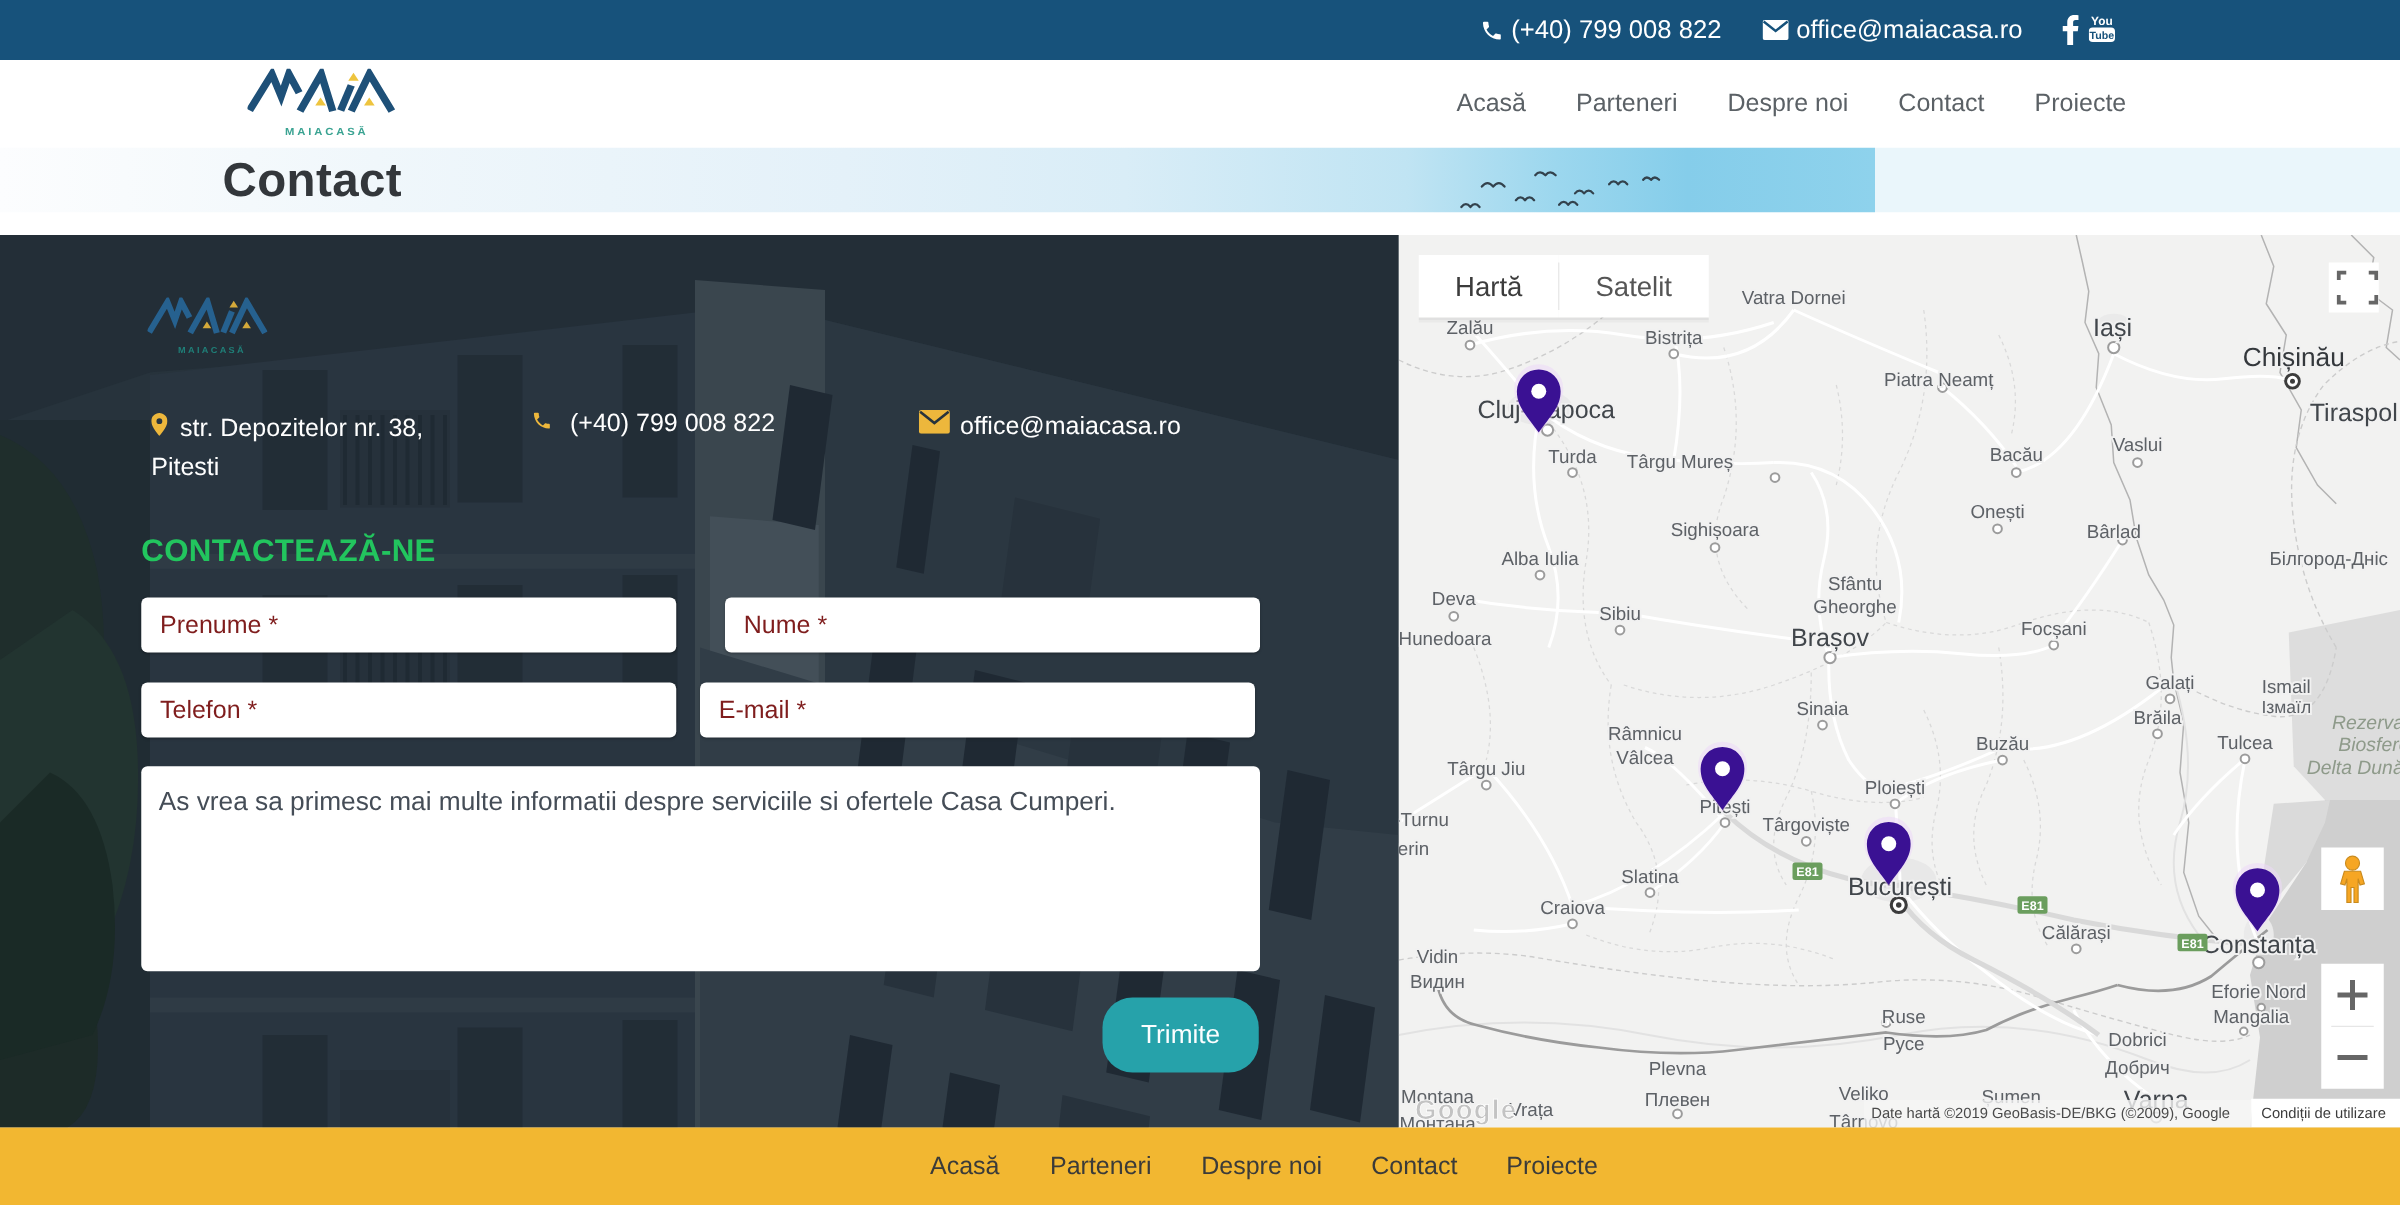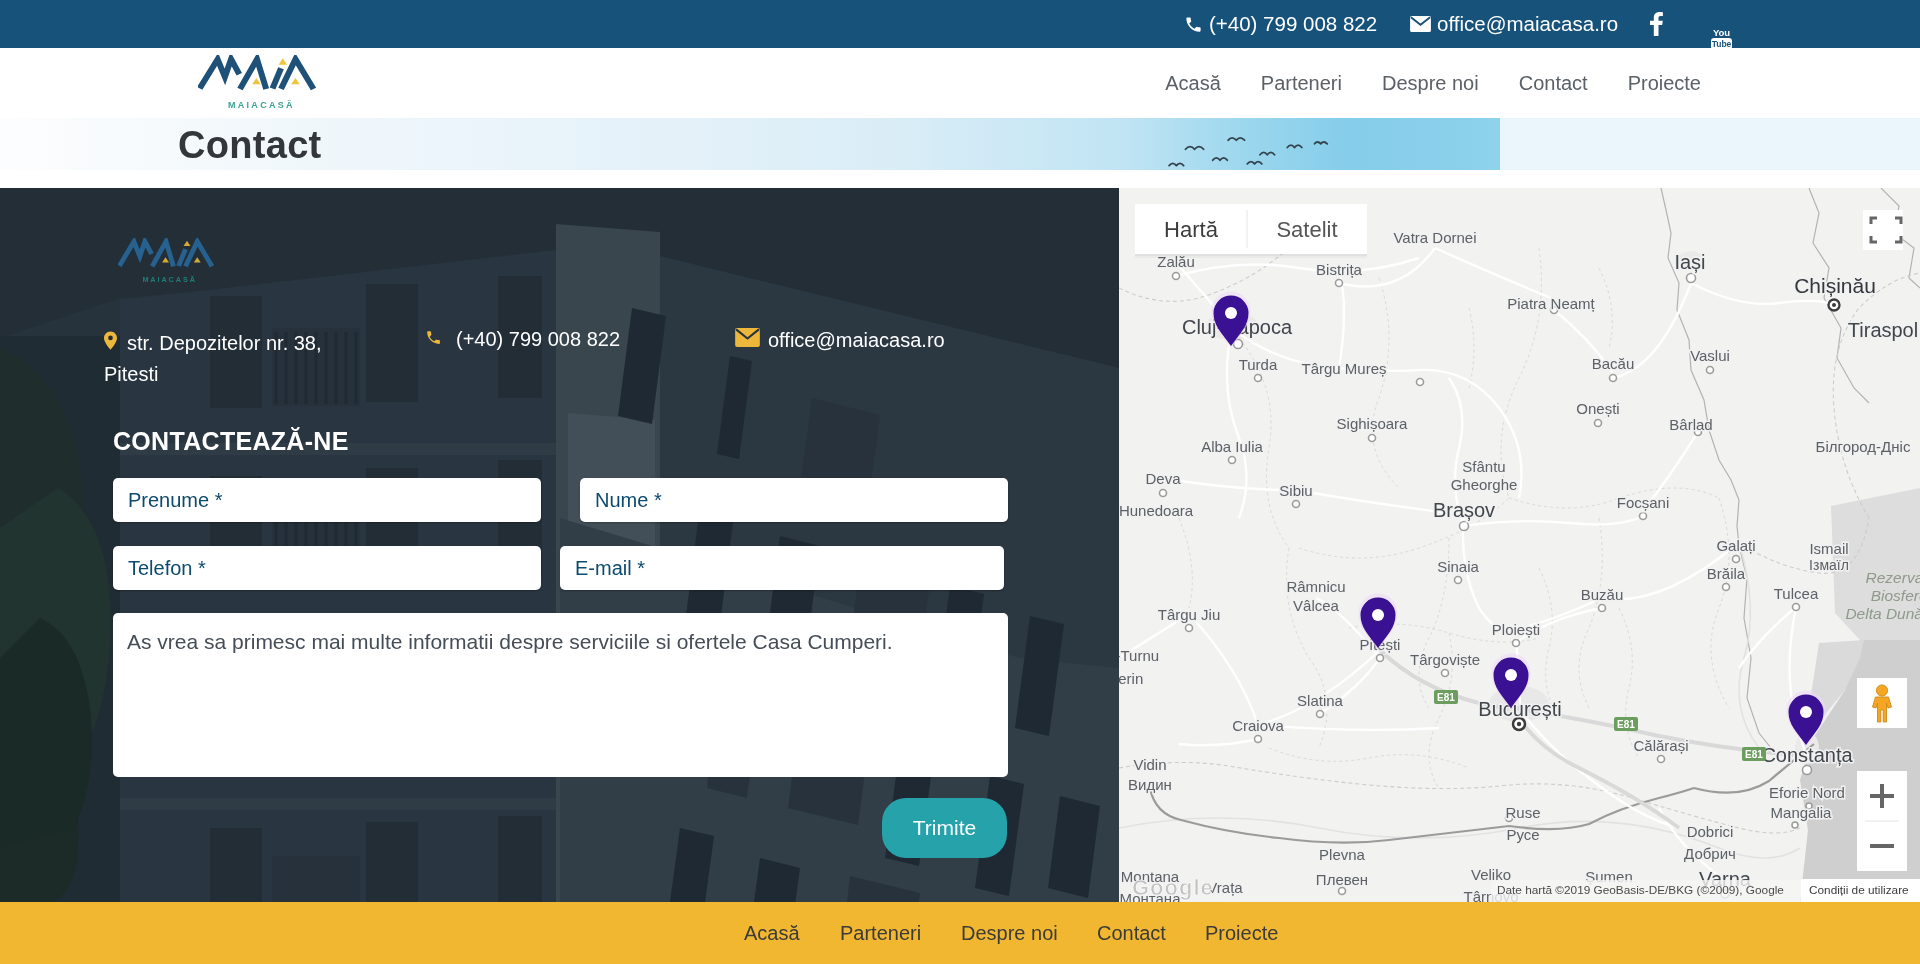--- a/index.html
+++ b/index.html
@@ -6,21 +6,21 @@
 * { margin:0; padding:0; box-sizing:border-box; }
 html,body { width:1920px; height:964px; overflow:hidden; }
 body { font-family:"Liberation Sans", sans-serif; background:#ffffff; }
 
 
 .topbar { height:48px; background:#17527b; color:#fff; position:relative; }
 .topbar .item { position:absolute; top:0; height:48px; display:flex; align-items:center; font-size:20.5px; color:#fff; }
 .tb-phone { left:1184px; }
 .tb-mail { left:1410px; }
 .tb-fb { left:1650px; }
-.tb-yt { left:1711px;margin-top:16px; }
+.tb-yt { left:1671px; }
 .tb-ic { margin-right:6px; display:inline-flex; }
 
 
 header { height:70px; background:#ffffff; position:relative; }
 .logo-box { position:absolute; left:198px; top:7px; }
 nav.mainnav { position:absolute; right:219px; top:0; height:70px; display:flex; align-items:center; }
 nav.mainnav a { color:#5b6166; font-size:20px; text-decoration:none; margin-left:40px; }
 
 
 .band { height:52px; position:relative; overflow:hidden; }
@@ -34,23 +34,23 @@
 main { height:714px; display:flex; position:relative; }
 .left { width:1119px; position:relative; background:#26323b; overflow:hidden; }
 .left .bgsvg { position:absolute; left:0; top:0; }
 .leftcontent { position:relative; }
 .map { width:801px; position:relative; background:#f1f1f1; overflow:hidden; }
 
 
 .small-logo { position:absolute; left:118px; top:50px; }
 .crow { position:absolute; color:#fff; font-size:20px; }
 .crow .cicon { color:#edb73c; margin-right:12px; }
-.cta { position:absolute; left:113px; top:239px; color:#ffffff; font-size:25px; font-weight:700; letter-spacing:0.3px; }
+.cta { position:absolute; left:113px; top:239px; color:#22c55e; font-size:25px; font-weight:700; letter-spacing:0.3px; }
 .field { position:absolute; background:#fff; border-radius:5px; height:44px; box-shadow:0 1px 2px rgba(0,0,0,.25); }
-.field span, .tarea span { color:#0c4a6e; font-size:20px; position:absolute; left:15px; top:11px; white-space:nowrap; }
+.field span, .tarea span { color:#7f1d1d; font-size:20px; position:absolute; left:15px; top:11px; white-space:nowrap; }
 .tarea { position:absolute; left:113px; top:425px; width:895px; height:164px; background:#fff; border-radius:5px; }
 .tarea span { color:#454d57; top:17px; left:14px; font-size:21px; }
 .btn { position:absolute; left:882px; top:610px; width:125px; height:60px; background:#26a2aa; border-radius:24px; color:#fbfeff; font-size:21px; display:flex; align-items:center; justify-content:center; }
 
 
 footer { height:62px; background:#f2b731; position:relative; }
 footer .copy { position:absolute; left:200px; top:20px; font-size:20px; color:#3b3b39; }
 footer .flinks { position:absolute; left:744px; top:20px; font-size:20px; color:#3b3b39; display:flex; }
 footer .flinks div { margin-right:0; }
 </style>
@@ -210,21 +210,21 @@
             <path d="M83 37 L97.5 4.5 L115.5 37"></path>
           </g>
           <g fill="#d4a93a">
             <path d="M84.8 3.5 L89 10.5 H80.6 Z"></path>
             <path d="M58.4 25 L62.7 32 H54.2 Z"></path>
             <path d="M97.4 25 L101.7 32 H93.2 Z"></path>
           </g>
           <text x="30" y="58" font-size="9" font-weight="bold" fill="#1f7f78" letter-spacing="2.3">MAIACASĂ</text>
         </svg>
       </div>
-      <div class="crow" style="left:104px; top:140px; width:340px; line-height:31px;"><span class="cicon" style="margin-right:10px"><svg width="13" height="19" viewBox="0 0 15 21" fill="#edb73c">
+      <div class="crow" style="left:121px; top:140px; width:340px; line-height:31px;"><span class="cicon" style="margin-right:10px"><svg width="13" height="19" viewBox="0 0 15 21" fill="#edb73c">
               <path d="M7.5 0C3.4 0 0 3.4 0 7.5 0 13.1 7.5 21 7.5 21S15 13.1 15 7.5C15 3.4 11.6 0 7.5 0zm0 10.2a2.7 2.7 0 1 1 0-5.4 2.7 2.7 0 0 1 0 5.4z"></path>
             </svg></span>str. Depozitelor nr. 38,<br>Pitesti</div>
       <div class="crow" style="left:425px; top:140px;"><span class="cicon" style="margin-right:14px"><svg width="17" height="17" viewBox="0 0 24 24" fill="#edb73c">
               <path d="M6.6 10.8c1.4 2.8 3.8 5.1 6.6 6.6l2.2-2.2c.3-.3.7-.4 1-.2 1.1.4 2.4.6 3.6.6.6 0 1 .4 1 1V20c0 .6-.4 1-1 1C10.6 21 3 13.4 3 4c0-.6.4-1 1-1h3.5c.6 0 1 .4 1 1 0 1.3.2 2.5.6 3.6.1.3 0 .7-.2 1l-2.3 2.2z"></path>
             </svg></span>(+40) 799 008 822</div>
       <div class="crow" style="left:735px; top:140px;"><span class="cicon" style="margin-right:8px"><svg width="25" height="19" viewBox="0 0 26 20" fill="#edb73c">
               <rect x="0" y="0" width="26" height="20" rx="2"></rect>
               <path d="M1 1.5 L13 11 L25 1.5" stroke="#27333c" stroke-width="2.2" fill="none"></path>
             </svg></span>office@maiacasa.ro</div>
       <div class="cta">CONTACTEAZĂ-NE</div>

